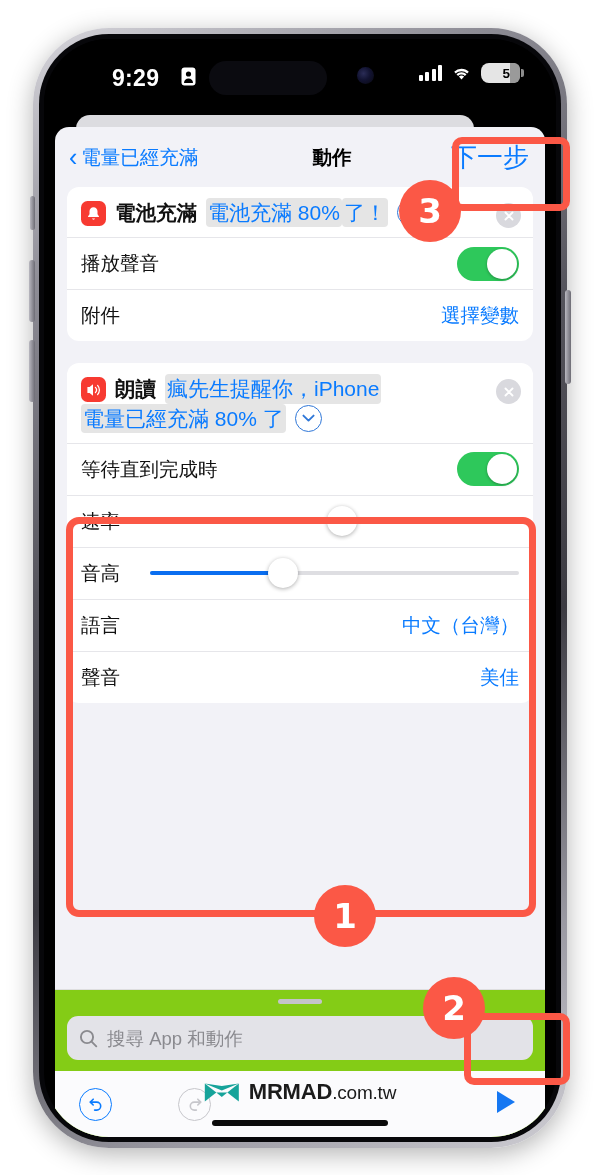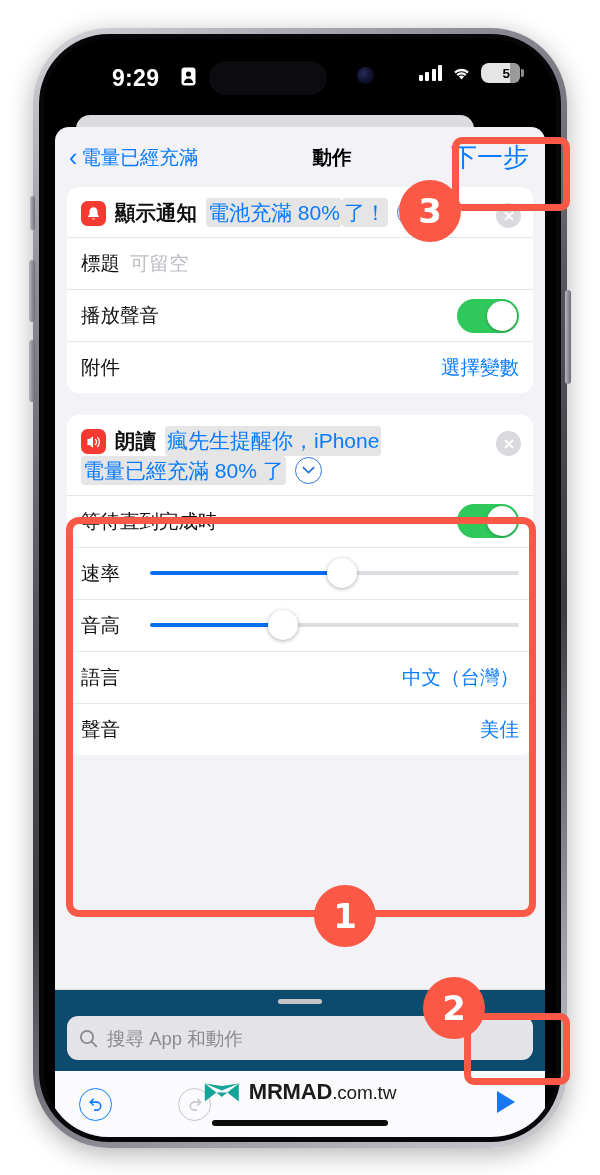--- a/index.html
+++ b/index.html
@@ -122,21 +122,21 @@
   .toggle:after{content:"";position:absolute;right:2px;top:2px;width:30px;height:30px;
     border-radius:50%;background:#fff;box-shadow:0 1px 3px rgba(0,0,0,.3);}
   .slider{margin-left:30px;flex:1;position:relative;height:34px;display:flex;align-items:center;cursor:pointer;}
   .slider-track{position:absolute;left:0;right:0;height:4px;border-radius:2px;background:#dedee2;}
   .slider-fill{position:absolute;left:0;height:4px;border-radius:2px;background:#0a6ef0;}
   .slider-knob{position:absolute;width:30px;height:30px;border-radius:50%;background:#fff;
     box-shadow:0 1px 4px rgba(0,0,0,.32);transform:translateX(-15px);}
 
   
   #bottom-panel{
-    position:absolute;left:0;right:0;bottom:0;background:#0c4a6e;
+    position:absolute;left:0;right:0;bottom:0;background:#84cc16;
     border-top:1px solid #dededf;
   }
   #grabber{width:44px;height:5px;border-radius:3px;background:#c4c4c8;margin:9px auto 0;}
   #search-bar{
     margin:12px 12px 0;height:44px;border-radius:11px;background:#e3e3e8;
     display:flex;align-items:center;padding:0 12px;box-sizing:border-box;cursor:text;
   }
   #search-ph{font-size:18.5px;color:#8a8a8f;margin-left:9px;}
   #toolbar{height:66px;display:flex;align-items:center;padding:0 24px;box-sizing:border-box;background:#fbfbfd;margin-top:11px;}
   .circ-btn{width:31px;height:31px;border-radius:50%;border:1.8px solid #0a7bff;color:#0a7bff;
@@ -227,38 +227,34 @@
 
         <div class="card" style="margin-bottom:22px;">
           <div class="card-head">
             <div class="head-line">
               <span class="app-icon">
                 <svg width="15" height="16" viewBox="0 0 15 16">
                   <path d="M7.5 1.2c-2.3 0-4 1.8-4 4.1v2.9L2.1 10.2c-.3.4 0 .9.5.9h9.8c.5 0 .8-.5.5-.9L11.5 8.2V5.3c0-2.3-1.7-4.1-4-4.1z" fill="#fff"></path>
                   <path d="M5.9 12.6a1.7 1.7 0 0 0 3.2 0z" fill="#fff"></path>
                 </svg>
               </span>
-              <span class="act-name">顯示通知</span>
+              <span class="act-name">電池充滿</span>
               <span class="token">電池充滿 80%</span>
               <span class="token">了！</span>
               <span class="expand-btn">
                 <svg width="13" height="9" viewBox="0 0 13 9">
                       <path d="M1.4 1.6 6.5 6.6l5.1-5" stroke="#2f77d8" stroke-width="1.9" fill="none" stroke-linecap="round" stroke-linejoin="round"></path>
                     </svg>
               </span>
             </div>
             <div class="close-btn">
               <svg width="12" height="12" viewBox="0 0 12 12">
                     <path d="M2.5 2.5 9.5 9.5M9.5 2.5 2.5 9.5" stroke="#fff" stroke-width="1.9" stroke-linecap="round"></path>
                   </svg>
             </div>
-          </div>
-          <div class="row">
-            <span class="row-label">標題</span>
-            <span class="row-ph">可留空</span>
           </div>
           <div class="row">
             <span class="row-label">播放聲音</span>
             <div class="toggle"></div>
           </div>
           <div class="row">
             <span class="row-label">附件</span>
             <span class="row-val">選擇變數</span>
           </div>
         </div>

